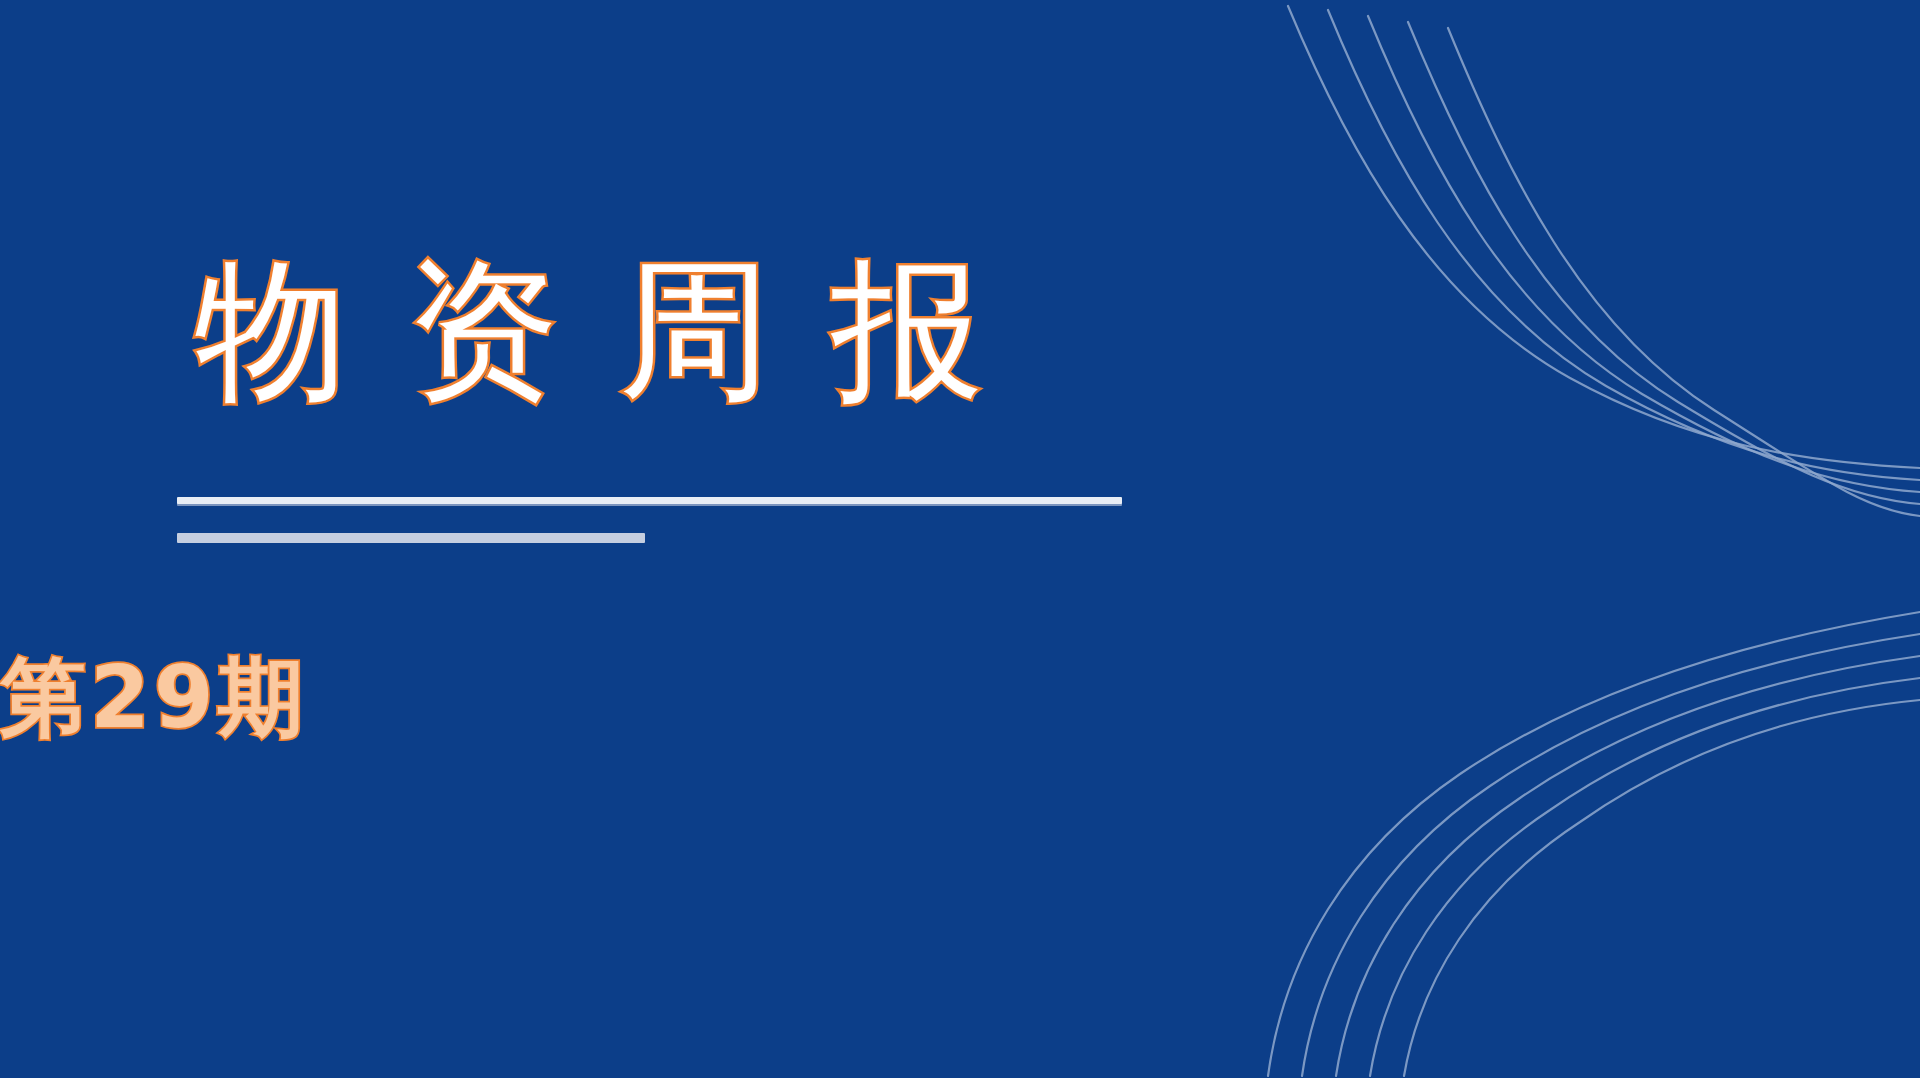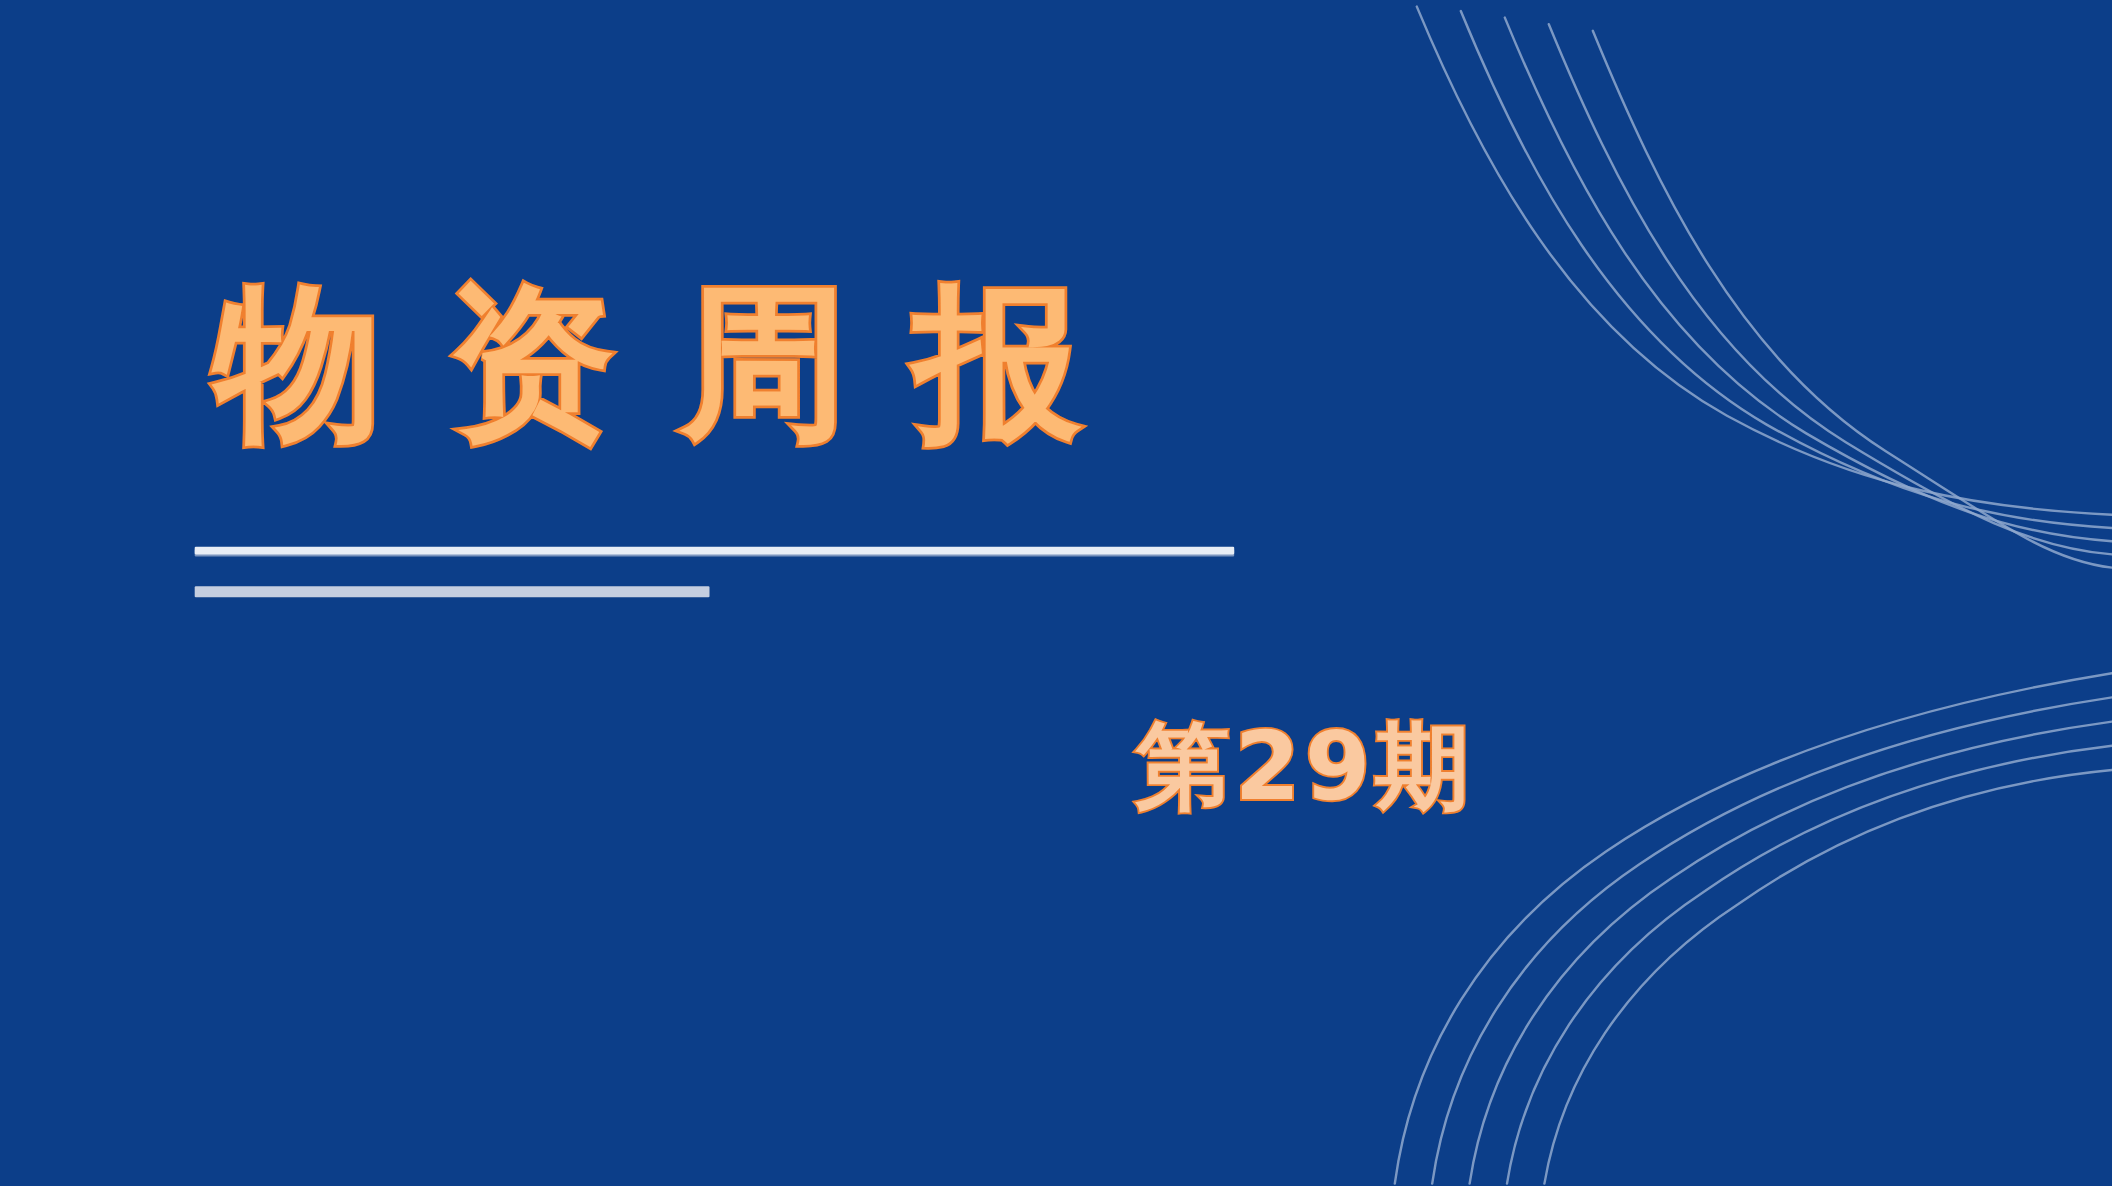--- a/index.html
+++ b/index.html
@@ -51,24 +51,24 @@
   
   #title-block {
     position: absolute;
     left: 177px;
     top: 255px;
     width: 1000px;
   }
   #page-title {
     font-family: "DejaVu Sans", "Liberation Sans", sans-serif;
     font-size: 152px;
-    font-weight: 700;
+    font-weight: 400;
     line-height: 1.0;
     letter-spacing: 60px;
-    color: #fdba74;
+    color: #ffffff;
     -webkit-text-stroke: 5px #f08030;
     paint-order: stroke fill;
     white-space: nowrap;
     margin: 0 0 0 18px;
     text-shadow:
       0 0 1px #f08030,
       0 0 2px rgba(240,128,48,0.55);
   }
 
   #title-underlines {
@@ -93,21 +93,21 @@
     margin-top: 29px;
     background: #c5cee0;
   }
 
   
   #subtitle-block {
     position: absolute;
     left: 0;
     top: 650px;
     width: 1340px;
-    text-align: right;
+    text-align: left;
   }
   #page-subtitle {
     display: inline-block;
     font-family: "DejaVu Sans", "Liberation Sans", sans-serif;
     font-size: 86px;
     font-weight: 700;
     line-height: 1.1;
     letter-spacing: 4px;
     color: #fac9a0;
     -webkit-text-stroke: 3.5px #f08030;

